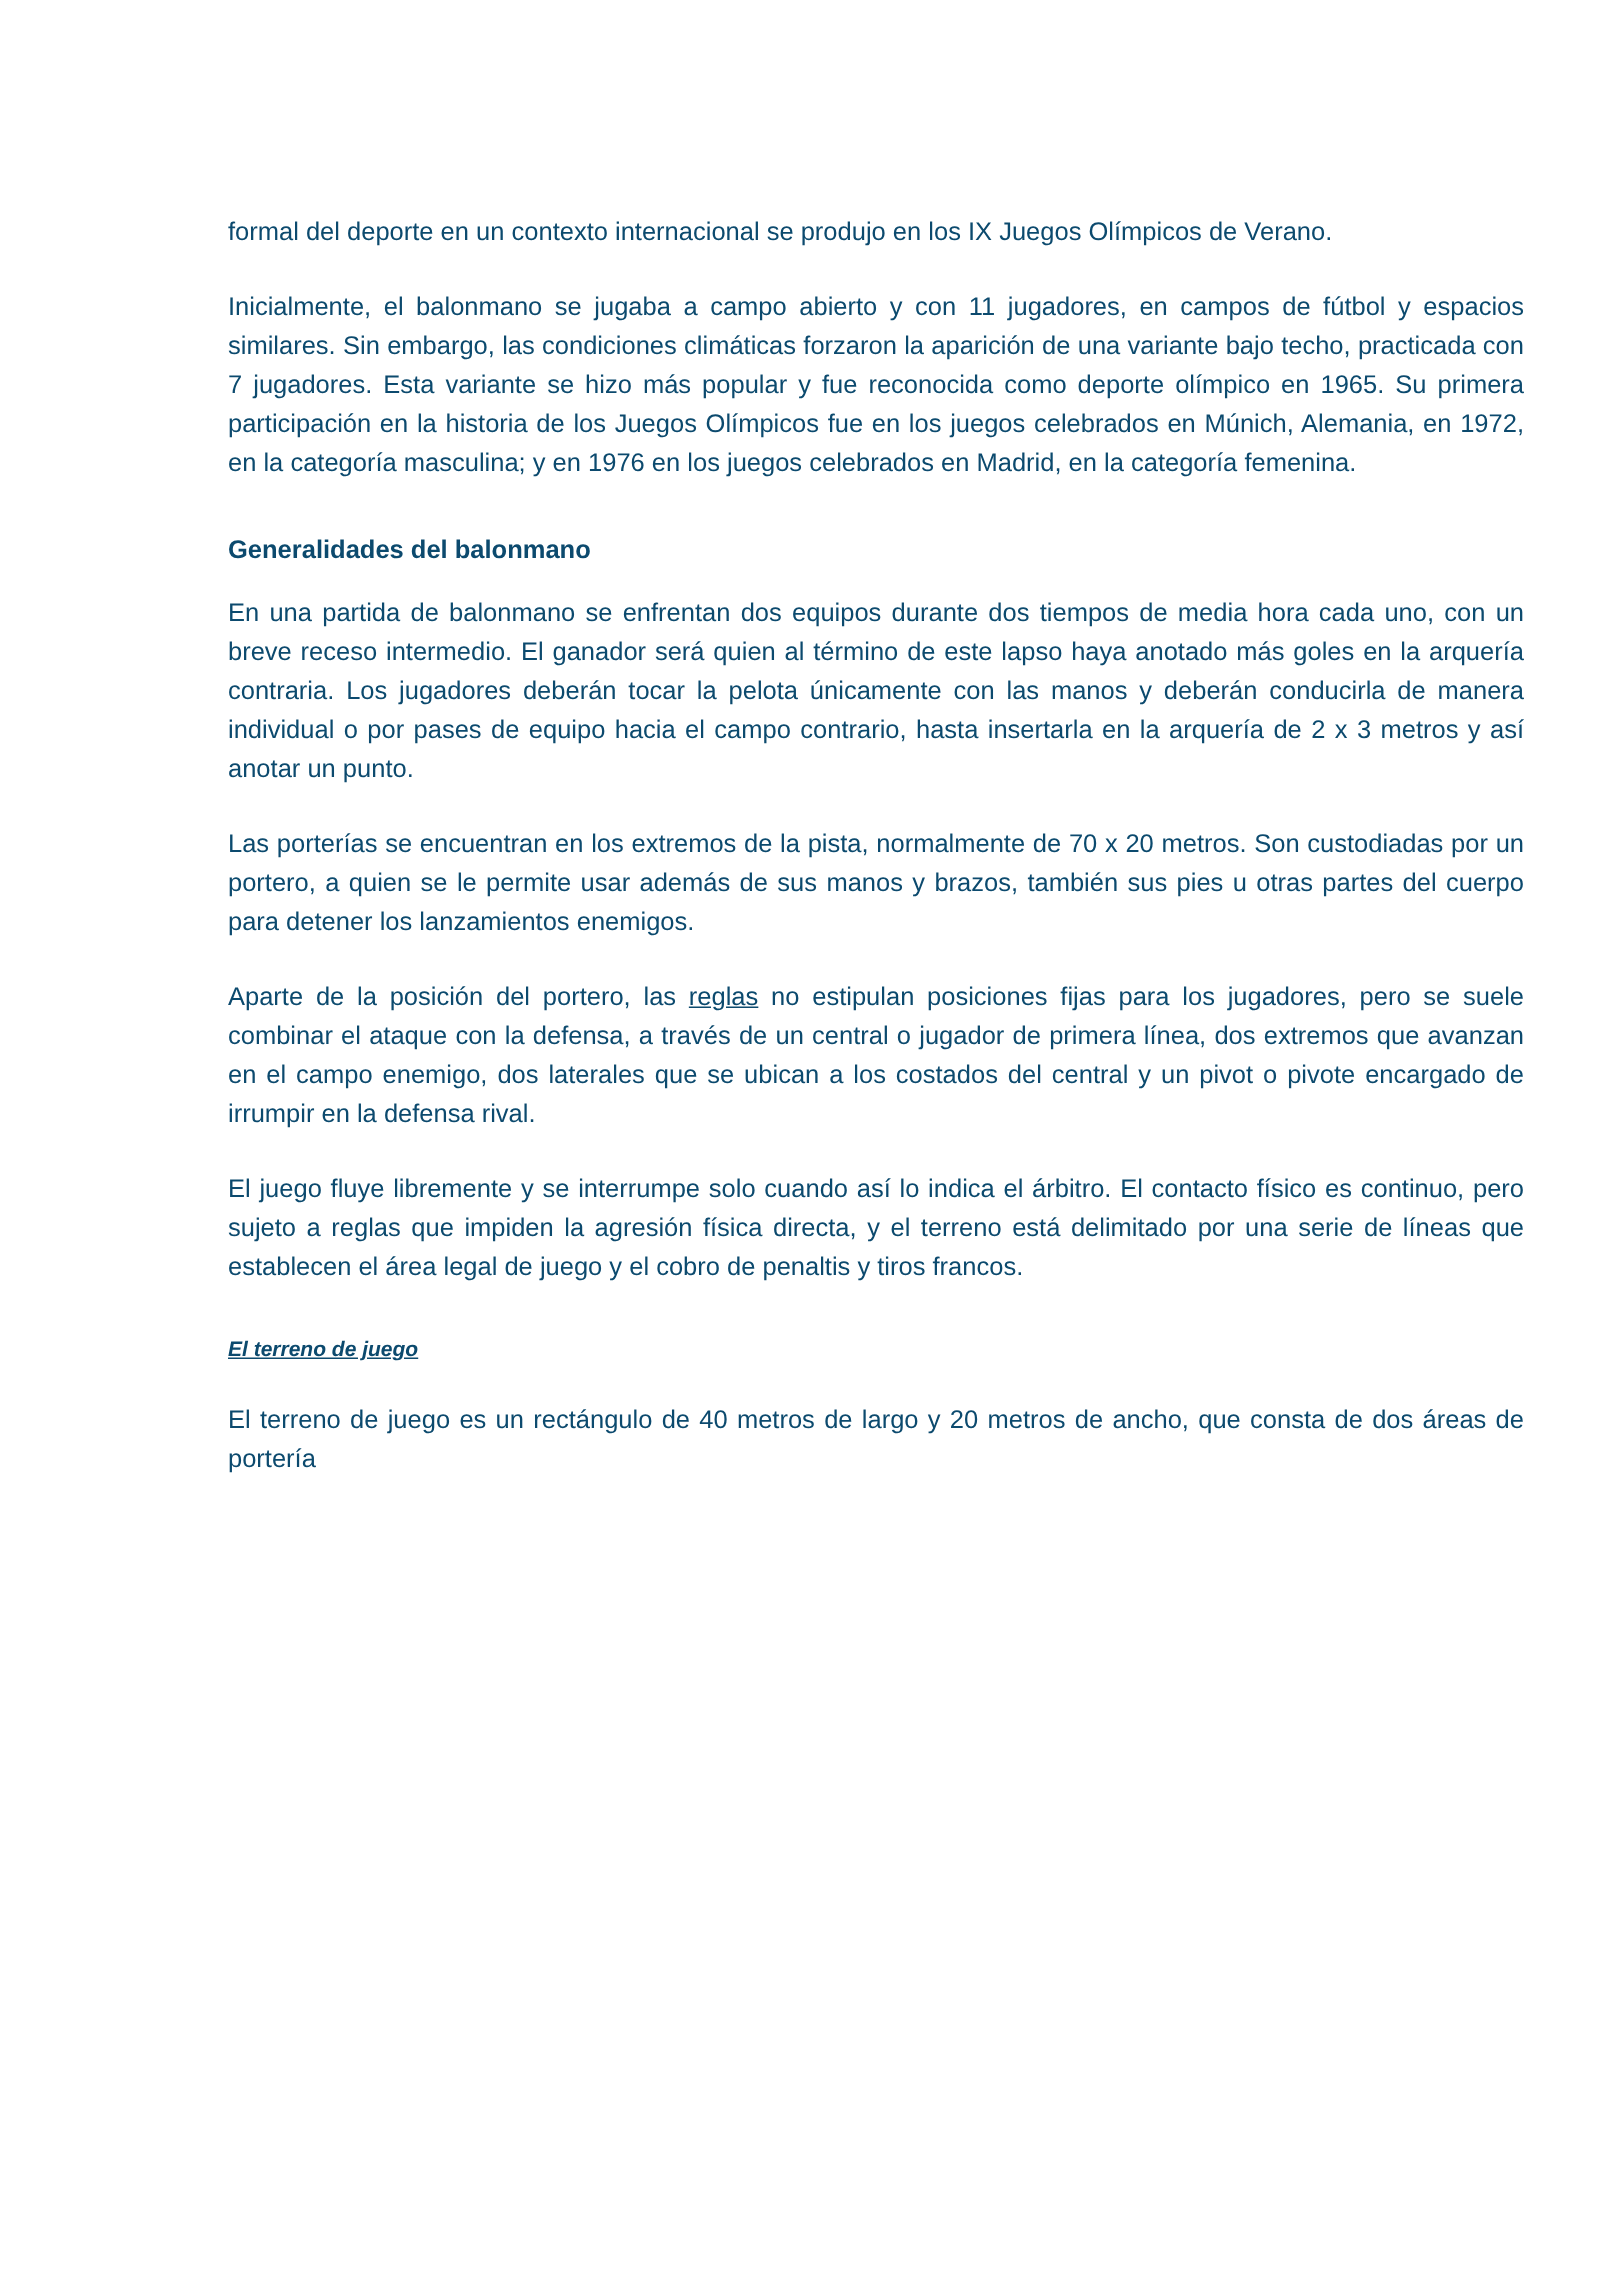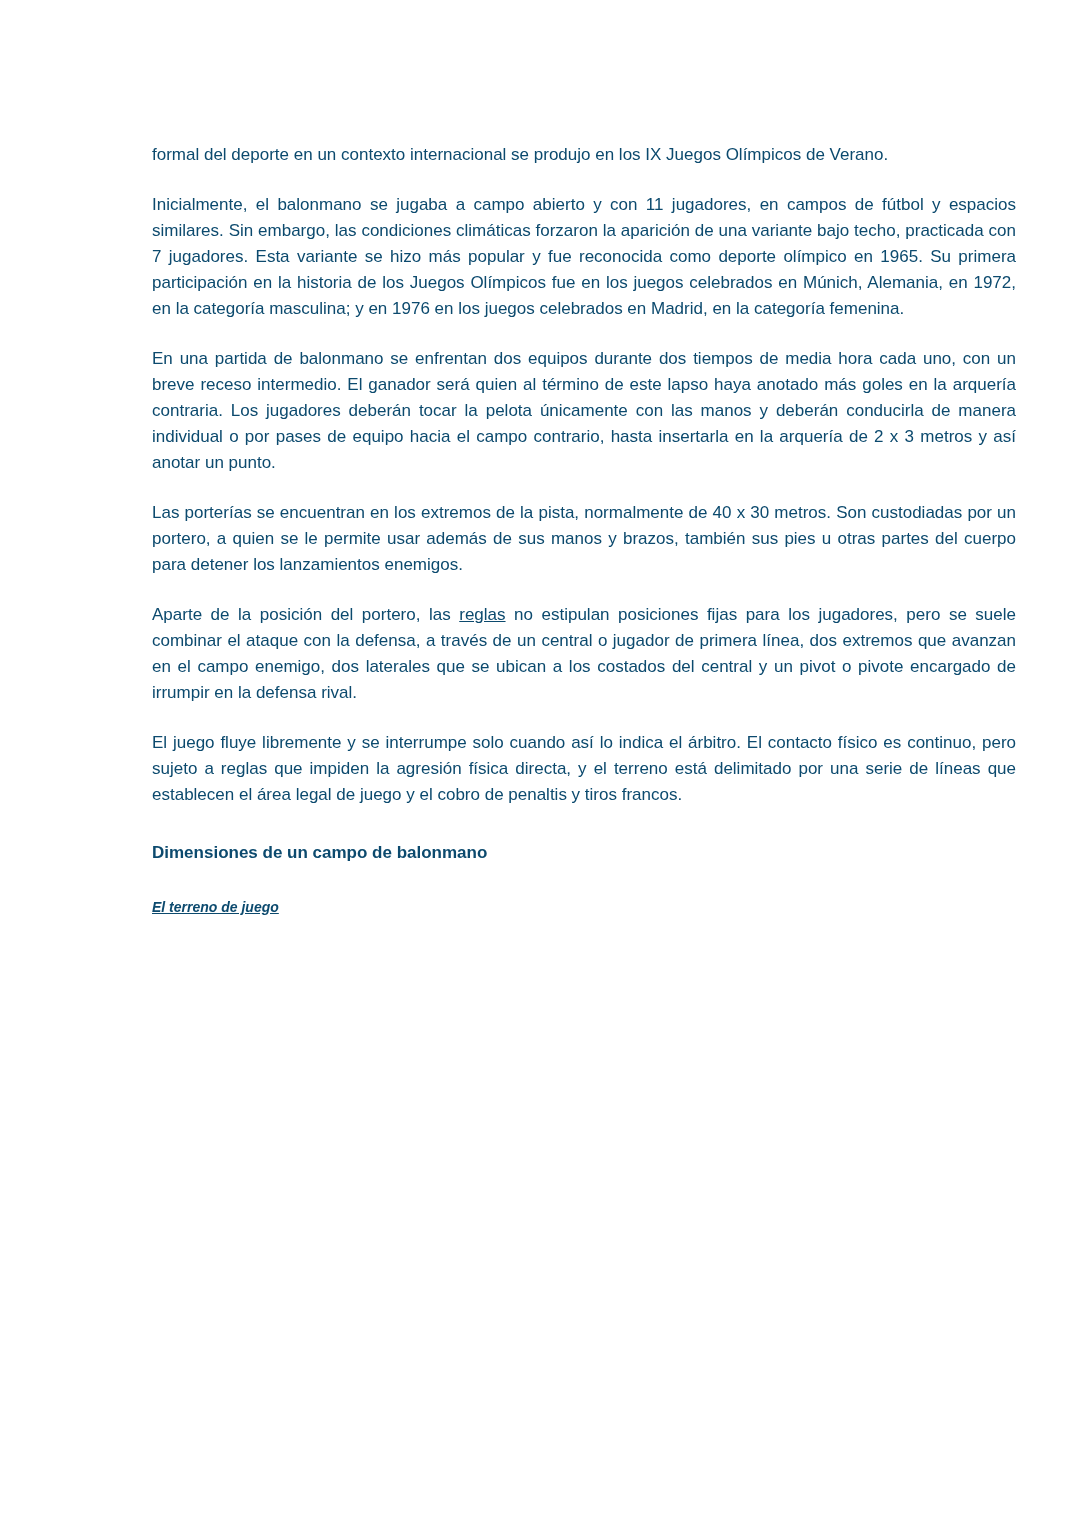--- a/index.html
+++ b/index.html
@@ -51,29 +51,30 @@
 </style>
 </head>
 <body>
 
 <div class="page">
 
   <p class="para">formal del deporte en un contexto internacional se produjo en los IX Juegos Olímpicos de Verano.</p>
 
   <p class="para">Inicialmente, el balonmano se jugaba a campo abierto y con 11 jugadores, en campos de fútbol y espacios similares. Sin embargo, las condiciones climáticas forzaron la aparición de una variante bajo techo, practicada con 7 jugadores. Esta variante se hizo más popular y fue reconocida como deporte olímpico en 1965. Su primera participación en la historia de los Juegos Olímpicos fue en los juegos celebrados en Múnich, Alemania, en 1972, en la categoría masculina; y en 1976 en los juegos celebrados en Madrid, en la categoría femenina.</p>
 
+  <h3 class="heading">Generalidades del balonmano</h3>
 
   <p class="para">En una partida de balonmano se enfrentan dos equipos durante dos tiempos de media hora cada uno, con un breve receso intermedio. El ganador será quien al término de este lapso haya anotado más goles en la arquería contraria. Los jugadores deberán tocar la pelota únicamente con las manos y deberán conducirla de manera individual o por pases de equipo hacia el campo contrario, hasta insertarla en la arquería de 2 x 3 metros y así anotar un punto.</p>
 
-  <p class="para">Las porterías se encuentran en los extremos de la pista, normalmente de 40 x 30 metros. Son custodiadas por un portero, a quien se le permite usar además de sus manos y brazos, también sus pies u otras partes del cuerpo para detener los lanzamientos enemigos.</p>
+  <p class="para">Las porterías se encuentran en los extremos de la pista, normalmente de 70 x 20 metros. Son custodiadas por un portero, a quien se le permite usar además de sus manos y brazos, también sus pies u otras partes del cuerpo para detener los lanzamientos enemigos.</p>
 
   <p class="para"><span>Aparte de la posición del portero, las </span><span class="underline">reglas</span><span> no estipulan posiciones fijas para los jugadores, pero se suele combinar el ataque con la defensa, a través de un central o jugador de primera línea, dos extremos que avanzan en el campo enemigo, dos laterales que se ubican a los costados del central y un pivot o pivote encargado de irrumpir en la defensa rival.</span></p>
 
   <p class="para">El juego fluye libremente y se interrumpe solo cuando así lo indica el árbitro. El contacto físico es continuo, pero sujeto a reglas que impiden la agresión física directa, y el terreno está delimitado por una serie de líneas que establecen el área legal de juego y el cobro de penaltis y tiros francos.</p>
 
 
-  <h3 class="heading">Dimensiones de un campo de balonmano</h3>
 
   <h4 class="subheading">El terreno de juego</h4>
 
+  <p class="para">El terreno de juego es un rectángulo de 40 metros de largo y 20 metros de ancho, que consta de dos áreas de portería</p>
 
 
 </div>
 
 </body></html>

